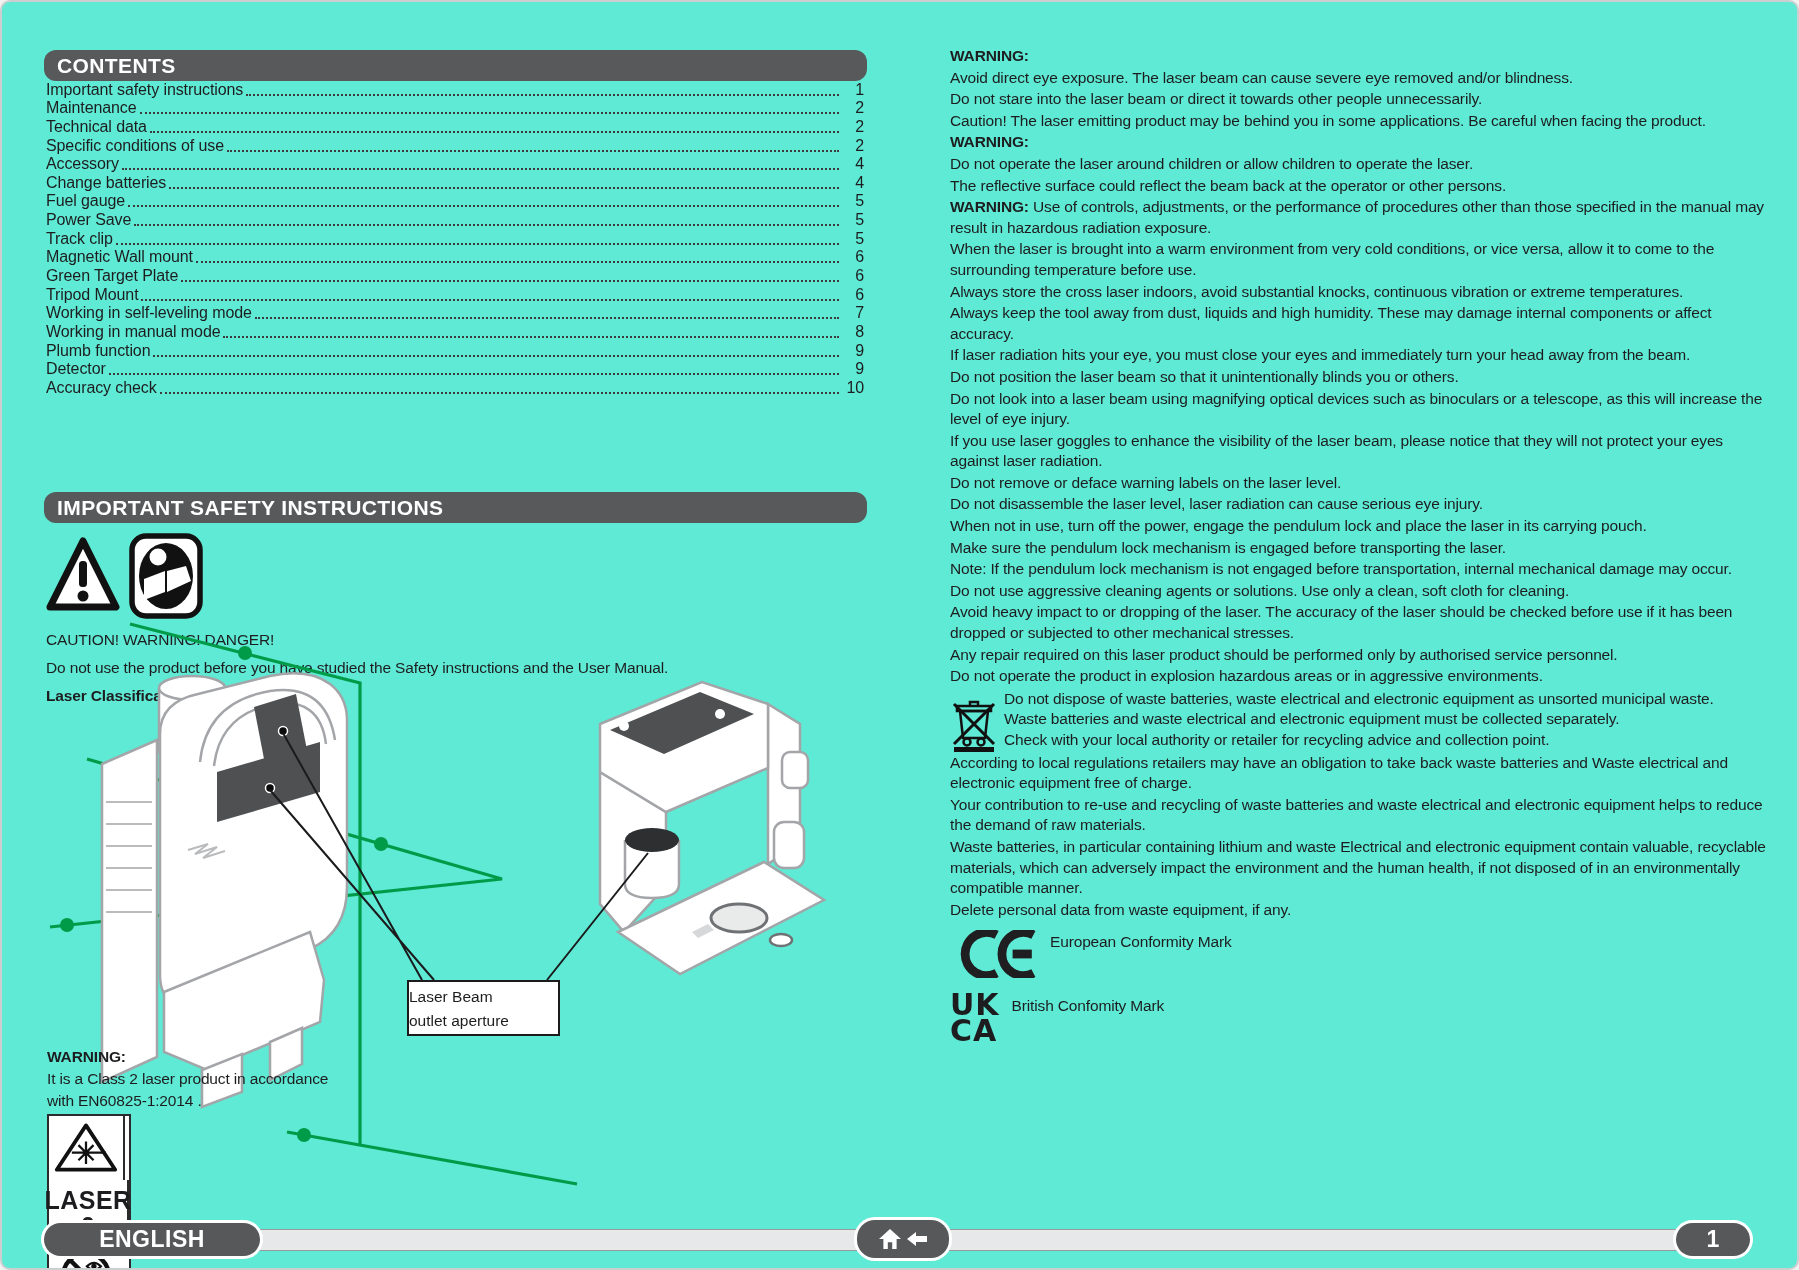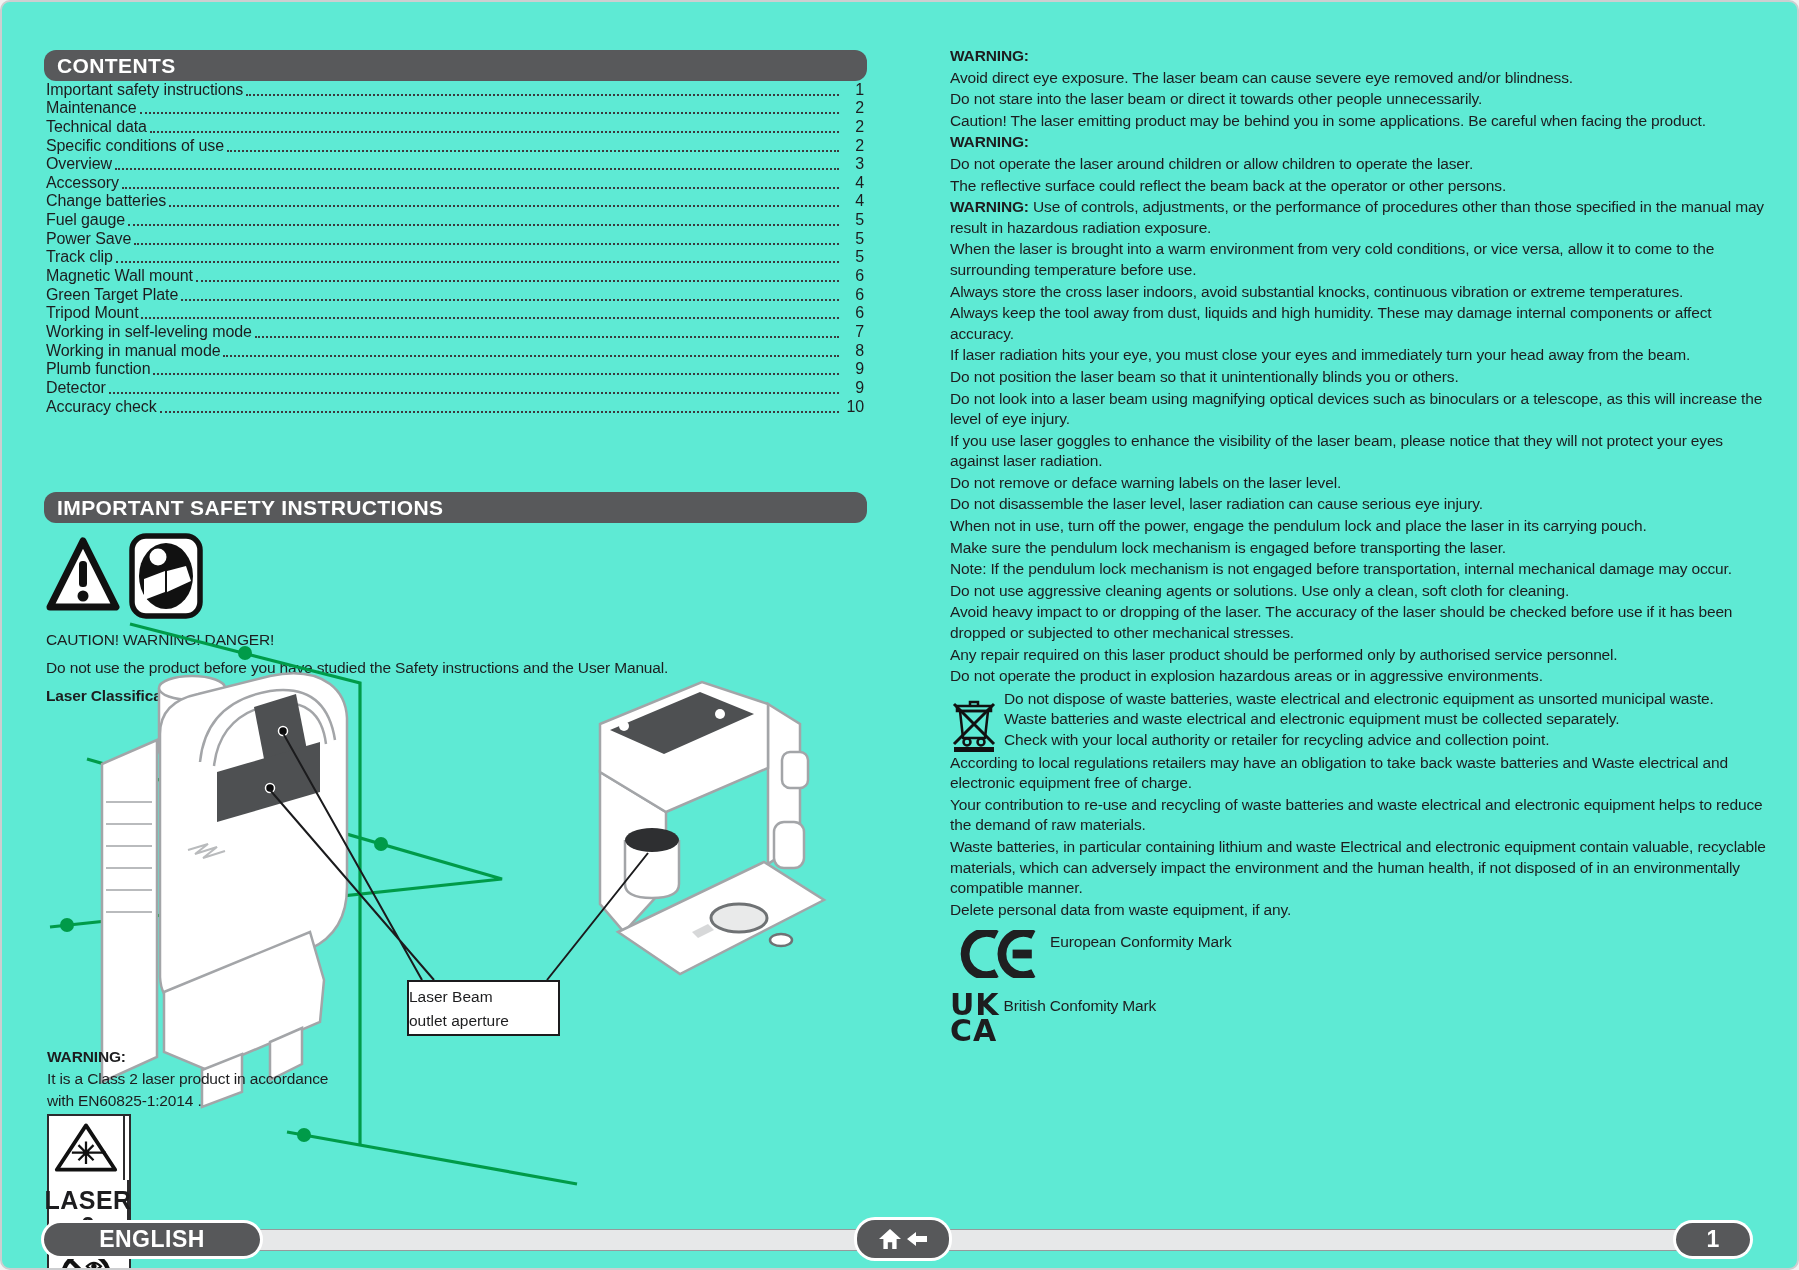--- a/index.html
+++ b/index.html
@@ -43,21 +43,21 @@
   .badge-c3{width:74px;height:64px;}
   .badge-word{font-weight:bold;font-size:25px;line-height:28px;letter-spacing:.5px;}
   .badge-class{font-weight:bold;font-size:23px;line-height:24px;}
   
   .right-col{position:absolute;left:948px;top:44px;width:816px;}
   .right-col p{margin:0 0 1px 0;}
   .weee{position:relative;padding-left:54px;margin:2px 0;}
   .weee svg{position:absolute;left:1px;top:3px;}
   .ce-row{margin-top:10px;display:flex;align-items:flex-start;gap:10px;}
   .ce-label{margin-top:2px;}
-  .ukca-row{margin-top:14px;display:flex;align-items:flex-start;gap:4px;}
+  .ukca-row{margin-top:14px;display:flex;align-items:flex-start;gap:12px;}
   .ukca-text{font-family:"DejaVu Sans",sans-serif;font-weight:bold;font-size:30px;line-height:26px;letter-spacing:1px;color:#1d1d1f;}
   .ukca-label{margin-top:4px;}
   
   .footer-bar{left:46px;top:1227px;width:1702px;height:22px;background:#e7e8e9;border:1.5px solid #97999b;border-radius:3px;box-sizing:border-box;}
   .pill{position:absolute;background:#57585a;border-radius:18px;box-shadow:0 0 0 3px #fff;display:flex;align-items:center;justify-content:center;color:#fff;font-weight:bold;}
   .pill-lang{left:42px;top:1221px;width:216px;height:33px;font-size:23px;letter-spacing:.5px;}
   .pill-nav{left:855px;top:1218px;width:92px;height:38px;gap:6px;cursor:pointer;}
   .pill-page{left:1674px;top:1221px;width:74px;height:33px;font-size:23px;}
 </style>
 </head>
@@ -82,25 +82,20 @@
       </div>
     <div class="toc-row">
         <span>Technical data</span>
         <span class="toc-dots"></span>
         <span class="toc-page">2</span>
       </div>
     <div class="toc-row">
         <span>Specific conditions of use</span>
         <span class="toc-dots"></span>
         <span class="toc-page">2</span>
-      </div>
-    <div class="toc-row">
-        <span>Overview</span>
-        <span class="toc-dots"></span>
-        <span class="toc-page">3</span>
       </div>
     <div class="toc-row">
         <span>Accessory</span>
         <span class="toc-dots"></span>
         <span class="toc-page">4</span>
       </div>
     <div class="toc-row">
         <span>Change batteries</span>
         <span class="toc-dots"></span>
         <span class="toc-page">4</span>

